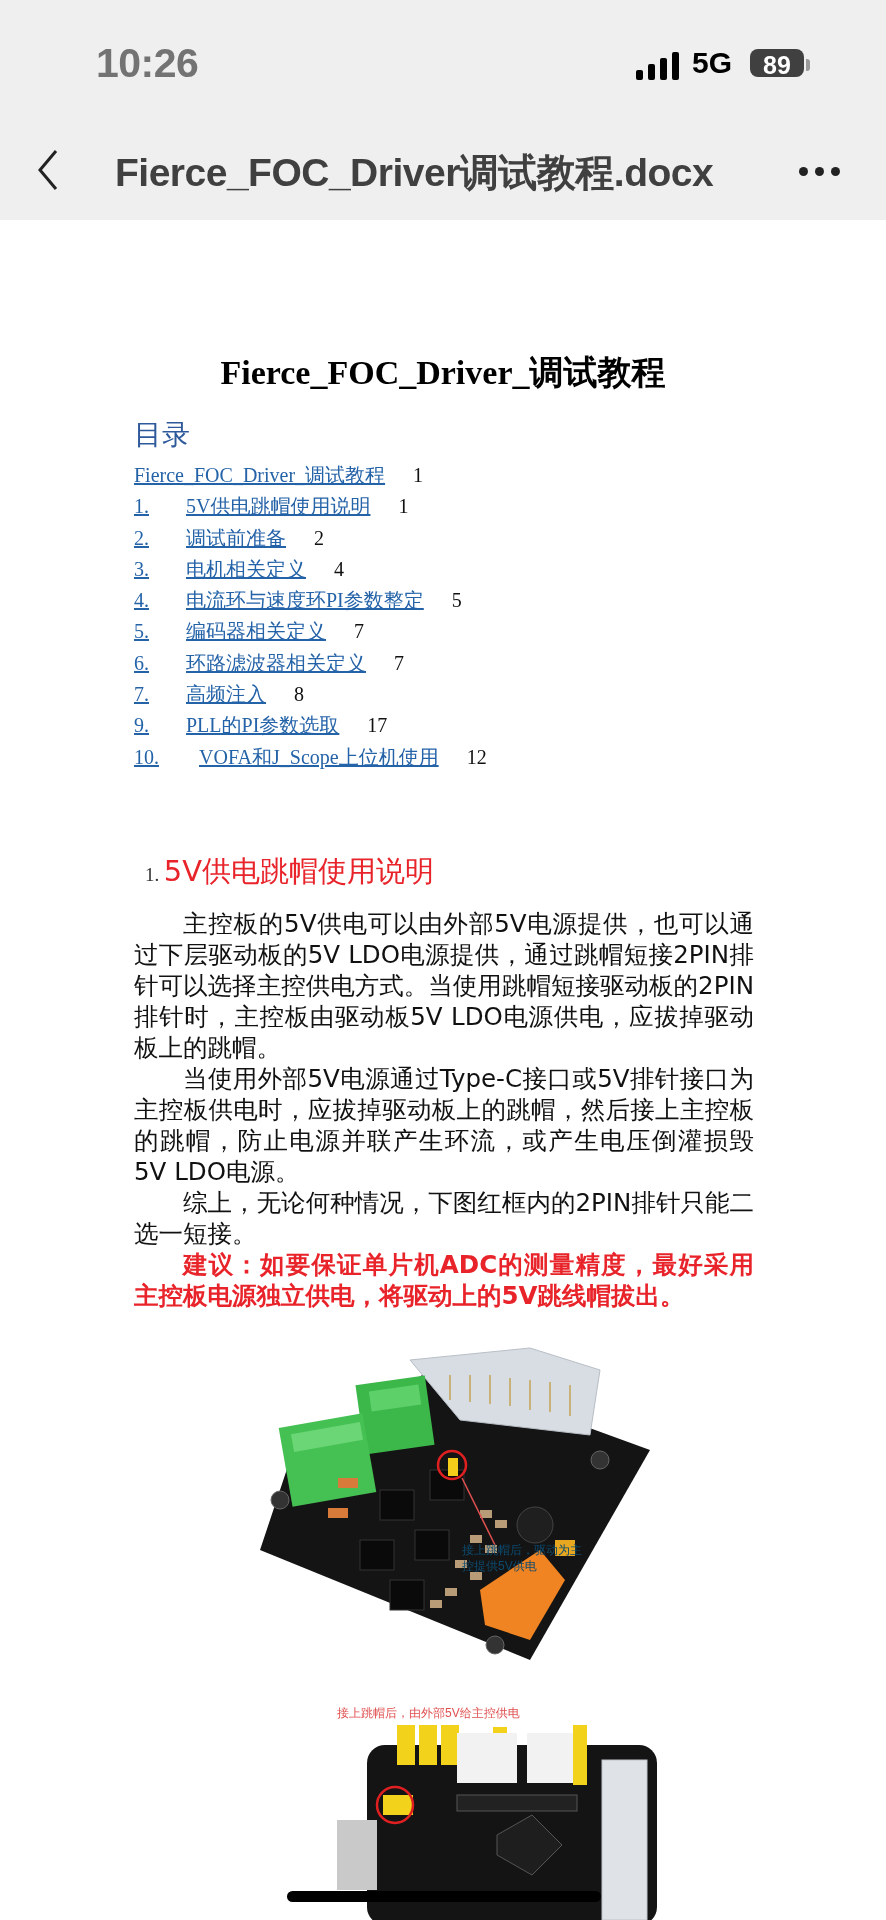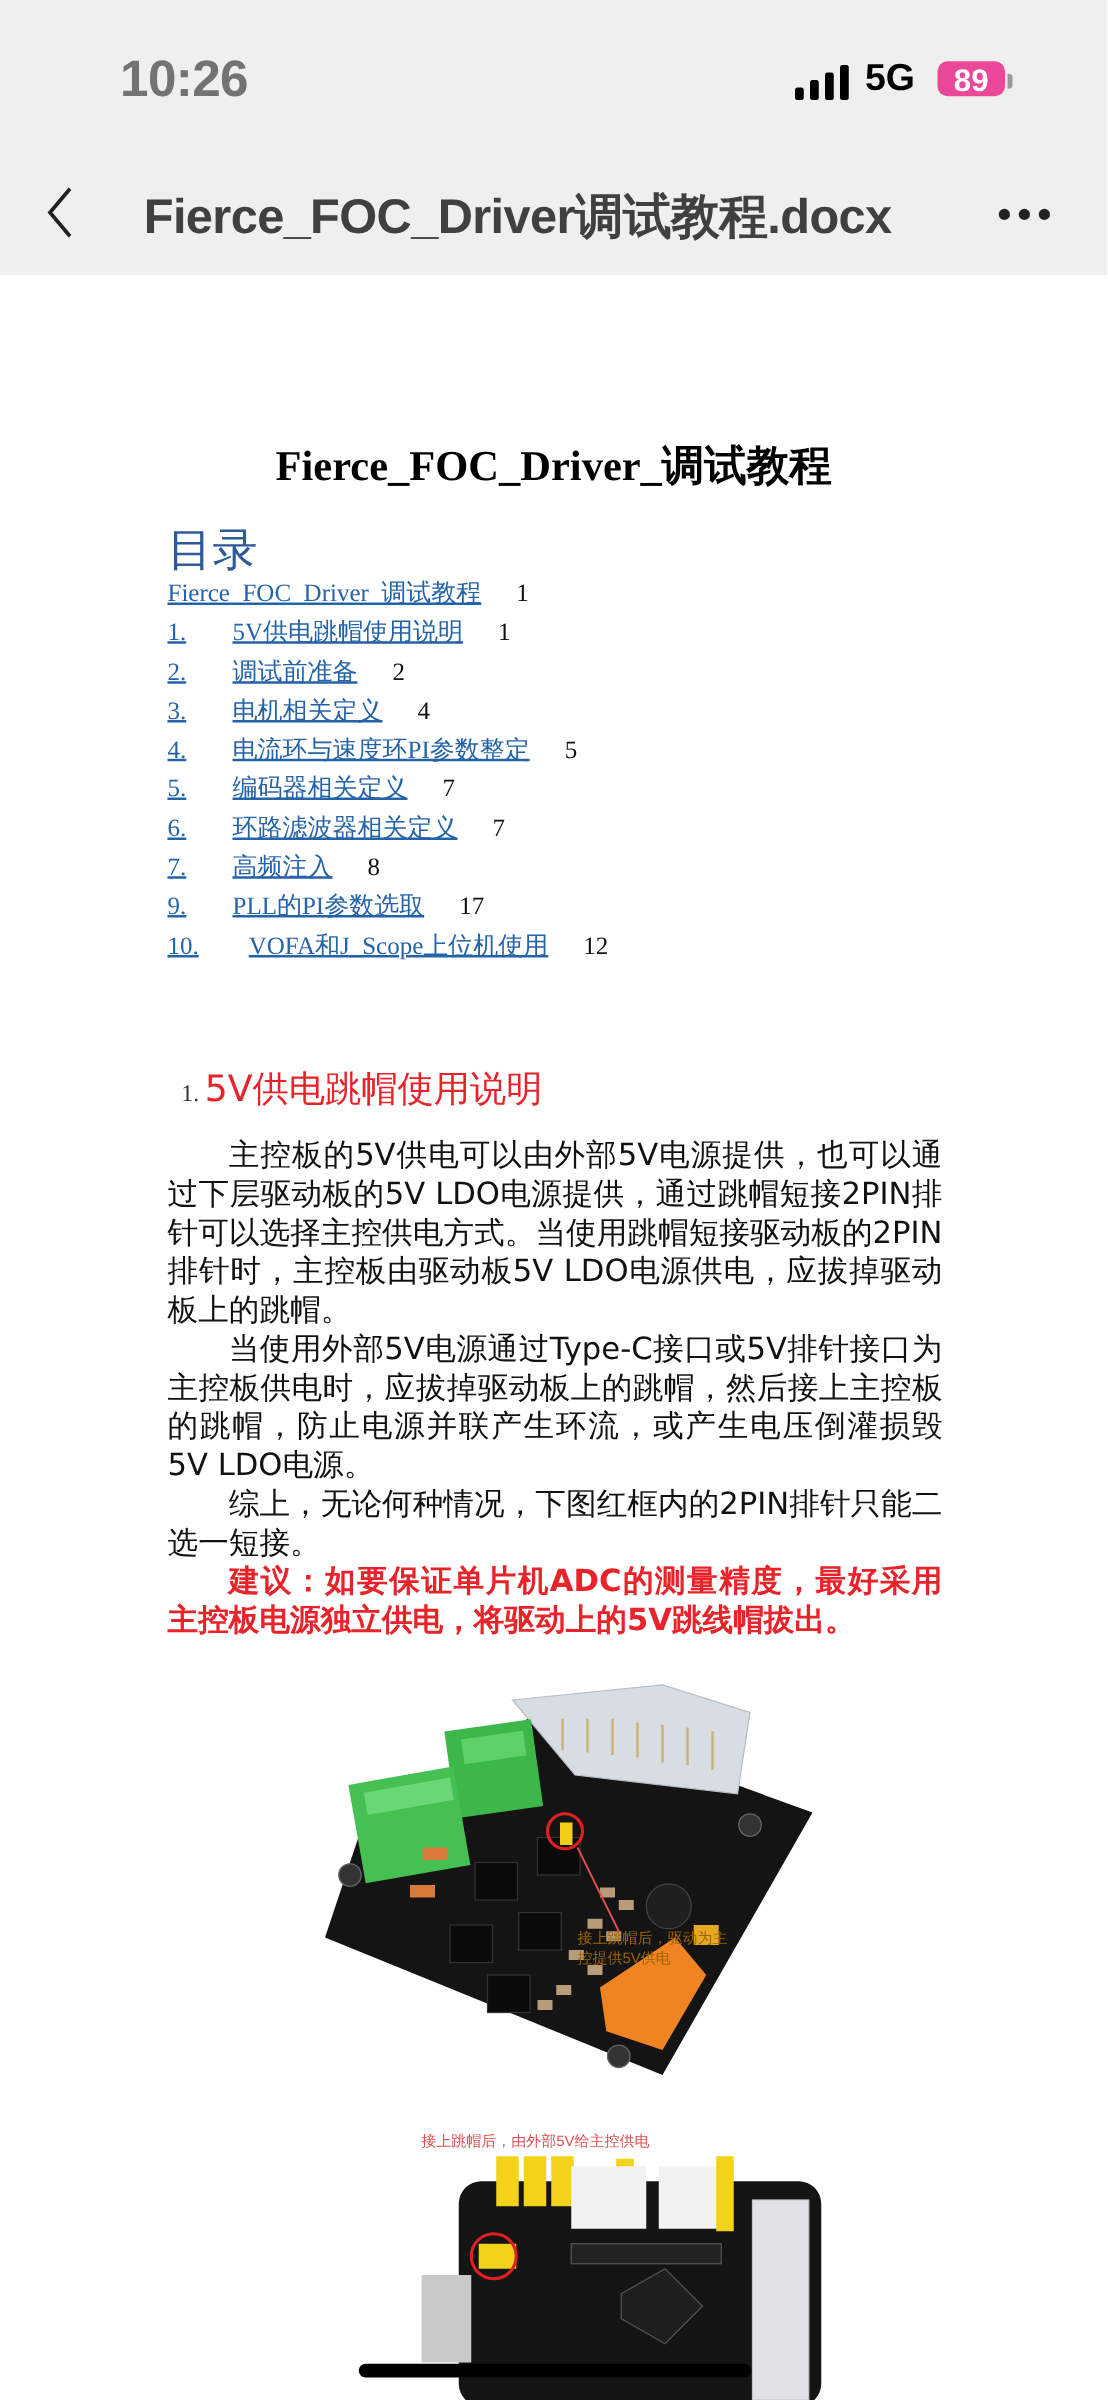--- a/index.html
+++ b/index.html
@@ -4,49 +4,49 @@
 <style>
   * { box-sizing: border-box; margin: 0; padding: 0; }
   html, body { width: 886px; height: 1920px; overflow: hidden; background: #ffffff; }
   body { position: relative; font-family: "Liberation Sans", "DejaVu Sans", sans-serif; }
 
   .topbar { position: absolute; left: 0; top: 0; width: 886px; height: 220px; background: #efefef; }
   .status-time { position: absolute; left: 96px; top: 40px; font-size: 41px; font-weight: bold; color: #737373; letter-spacing: -0.5px; font-family: "Liberation Sans", sans-serif; }
   .signal { position: absolute; left: 636px; top: 52px; width: 46px; height: 28px; }
   .signal span { position: absolute; bottom: 0; width: 7px; background: #000; border-radius: 2px; }
   .net { position: absolute; left: 692px; top: 46px; font-size: 30px; font-weight: bold; color: #000; }
-  .battery { position: absolute; left: 750px; top: 49px; width: 54px; height: 28px; background: #ec4899; border-radius: 8px; color: #fff; font-size: 25px; font-weight: bold; text-align: center; line-height: 32px; }
+  .battery { position: absolute; left: 750px; top: 49px; width: 54px; height: 28px; background: #404040; border-radius: 8px; color: #fff; font-size: 25px; font-weight: bold; text-align: center; line-height: 32px; }
   .battery-cap { position: absolute; left: 806px; top: 59px; width: 4px; height: 12px; background: #9a9a9a; border-radius: 0 3px 3px 0; }
 
   .back { position: absolute; left: 30px; top: 145px; width: 40px; height: 50px; cursor: pointer; }
   .doc-title { position: absolute; left: 115px; top: 146px; font-size: 39px; font-weight: bold; color: #404040; white-space: nowrap; letter-spacing: -0.5px; }
   .more { position: absolute; left: 795px; top: 155px; width: 50px; height: 30px; cursor: pointer; }
   .more span { position: absolute; top: 12px; width: 9px; height: 9px; background: #222; border-radius: 50%; }
 
   .page { position: absolute; left: 0; top: 220px; width: 886px; height: 1700px; background: #fff; }
   .h-title { position: absolute; left: 0; width: 886px; top: 130px; text-align: center; font-family: "Liberation Serif", serif; font-weight: bold; font-size: 34px; color: #000; }
-  .toc-title { position: absolute; left: 134px; top: 196px; font-size: 36px; color: #2e5a9c; font-family: "DejaVu Sans", sans-serif; }
+  .toc-title { position: absolute; left: 134px; top: 196px; font-size: 28px; color: #2e5a9c; font-family: "DejaVu Sans", sans-serif; }
   .toc { position: absolute; left: 134px; top: 240px; }
   .toc-row { height: 31.3px; font-size: 20px; line-height: 31px; white-space: nowrap; font-family: "Liberation Serif", "DejaVu Serif", serif; }
   .toc-row a { color: #2563a8; text-decoration: underline; cursor: pointer; }
   .toc-num { display: inline-block; width: 52px; }
   .toc-num.wide { width: 65px; }
   .toc-page { color: #111; margin-left: 28px; }
 
   .sec-head { position: absolute; left: 145px; top: 632px; white-space: nowrap; }
   .sec-num { font-family: "Liberation Serif", serif; font-size: 19px; color: #333; }
   .sec-text { font-family: "DejaVu Sans", sans-serif; font-size: 29px; color: #e8232a; }
 
   .body { position: absolute; left: 134px; top: 688px; width: 620px; font-family: "DejaVu Sans", "Liberation Serif", serif; font-size: 24.5px; line-height: 31px; color: #111; text-align: justify; }
   .body p { text-indent: 2em; }
   .body p.warn { color: #e8232a; font-weight: bold; }
 
   .img1 { position: absolute; left: 230px; top: 1120px; width: 460px; height: 340px; }
   .img2 { position: absolute; left: 290px; top: 1485px; width: 330px; height: 215px; overflow: hidden; margin-left: 47px; }
-  .cap { position: absolute; font-size: 12px; color: #a16207; line-height: 16px; white-space: nowrap; }
+  .cap { position: absolute; font-size: 12px; color: #0c4a6e; line-height: 16px; white-space: nowrap; }
 
   .home-ind { position: absolute; left: 287px; top: 1891px; width: 314px; height: 11px; background: #000; border-radius: 6px; }
 </style>
 </head>
 <body>
 
 <div class="topbar">
   <div class="status-time">10:26</div>
   <div class="signal">
     <span style="left:0;height:10px"></span>

